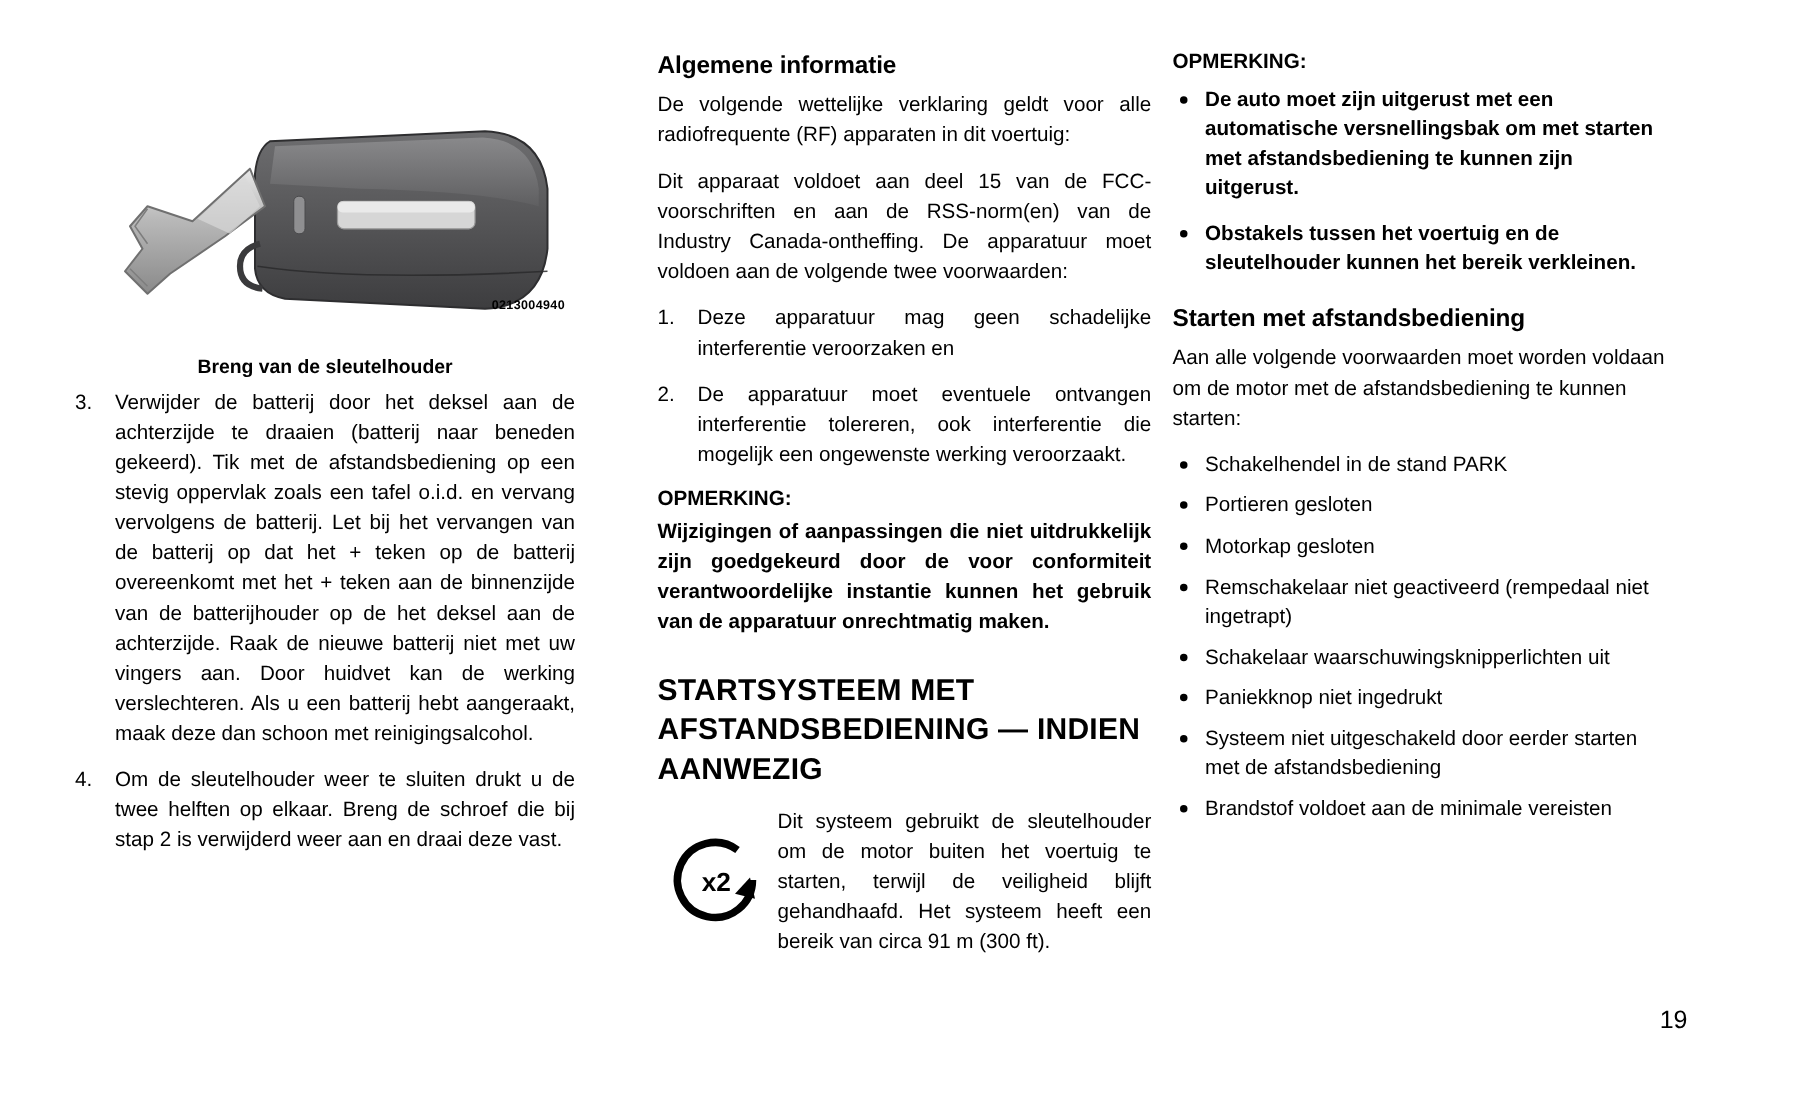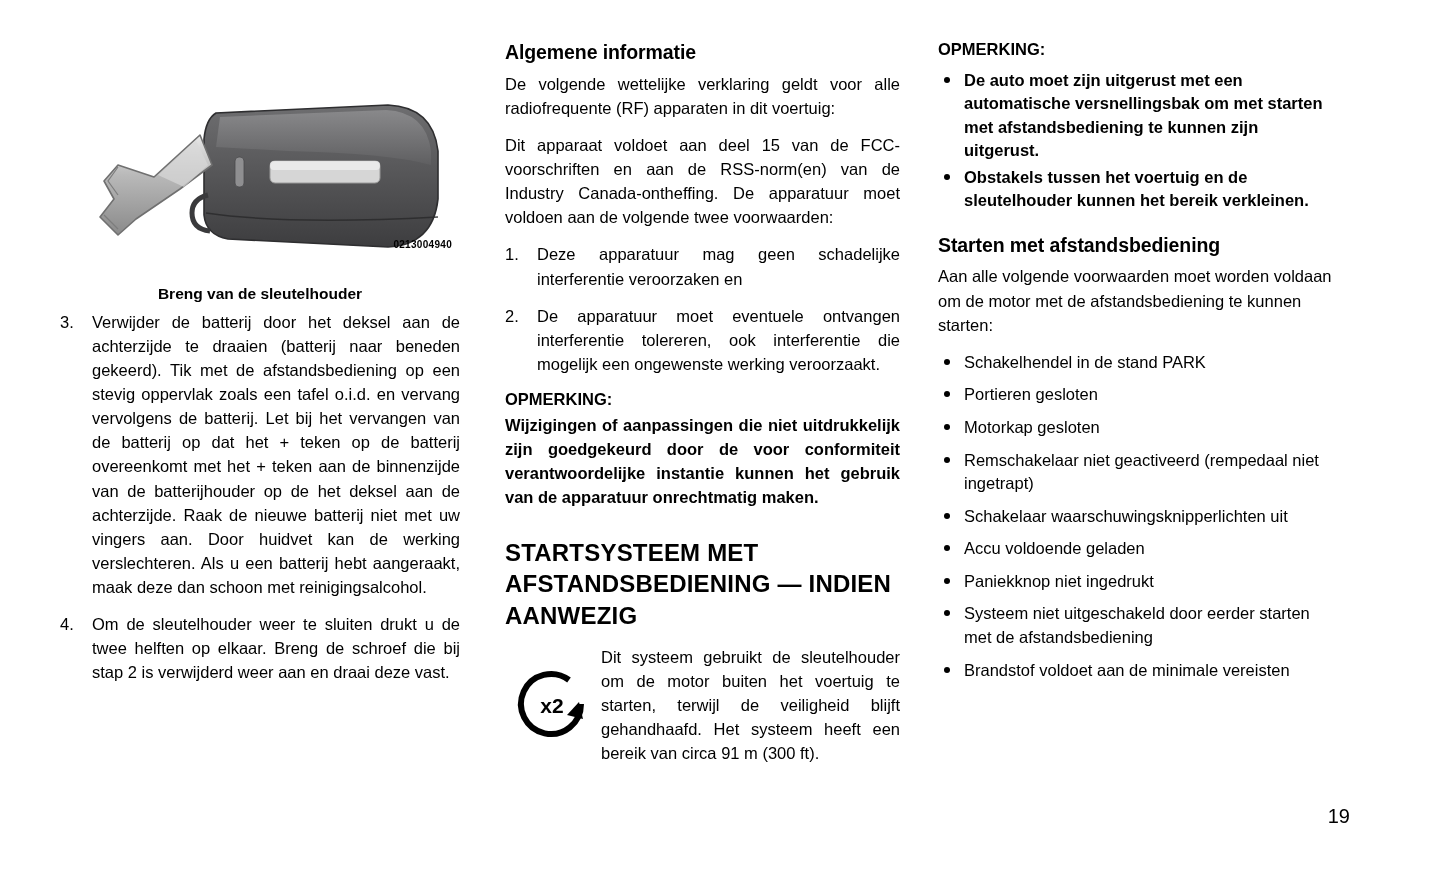--- a/index.html
+++ b/index.html
@@ -19,21 +19,21 @@
     position: absolute;
     left: 0; top: 0;
     width: 1445px;
     height: 874px;
   }
   .col {
     position: absolute;
     top: 40px;
   }
   .col-left  { left: 60px;  width: 400px; }
-  .col-mid   { left: 505px; width: 395px; }
+  .col-mid   { left: 526px; width: 395px; }
   .col-right { left: 938px; width: 400px; }
 
   
   .h2 {
     font-size: 19.5px;
     font-weight: bold;
     line-height: 1.28;
     margin: 0 0 7px 0;
     letter-spacing: -0.1px;
   }
@@ -98,21 +98,21 @@
   }
   .bullist li .dot {
     position: absolute;
     left: 6px;
     top: 8px;
     width: 6px;
     height: 6px;
     background: #000;
     border-radius: 50%;
   }
-  .bullist.bold li { font-weight: bold; line-height: 1.42; margin-bottom: 3px; }
+  .bullist.bold li { font-weight: bold; line-height: 1.42; margin-bottom: 13px; }
   .bullist li:last-child { margin-bottom: 0; }
 
   
   .figure {
     position: relative;
     width: 400px;
     height: 270px;
   }
   .fig-img {
     position: absolute;
@@ -284,21 +284,20 @@
     <h2 class="h2">Starten met afstandsbediening</h2>
 
     <p class="body" style="text-align:left;margin-bottom:14px;">Aan alle volgende voorwaarden moet worden voldaan om de motor met de afstandsbediening te kunnen starten:</p>
 
     <ul class="bullist">
       <li><span class="dot"></span><span>Schakelhendel in de stand PARK</span></li>
       <li><span class="dot"></span><span>Portieren gesloten</span></li>
       <li><span class="dot"></span><span>Motorkap gesloten</span></li>
       <li><span class="dot"></span><span>Remschakelaar niet geactiveerd (rempedaal niet ingetrapt)</span></li>
       <li><span class="dot"></span><span>Schakelaar waarschuwingsknipperlichten uit</span></li>
-      <li><span class="dot"></span><span>Accu voldoende geladen</span></li>
       <li><span class="dot"></span><span>Paniekknop niet ingedrukt</span></li>
       <li><span class="dot"></span><span>Systeem niet uitgeschakeld door eerder starten met de afstandsbediening</span></li>
       <li><span class="dot"></span><span>Brandstof voldoet aan de minimale vereisten</span></li>
     </ul>
   </div>
 
   <div class="page-num">19</div>
 
 </div>
 

